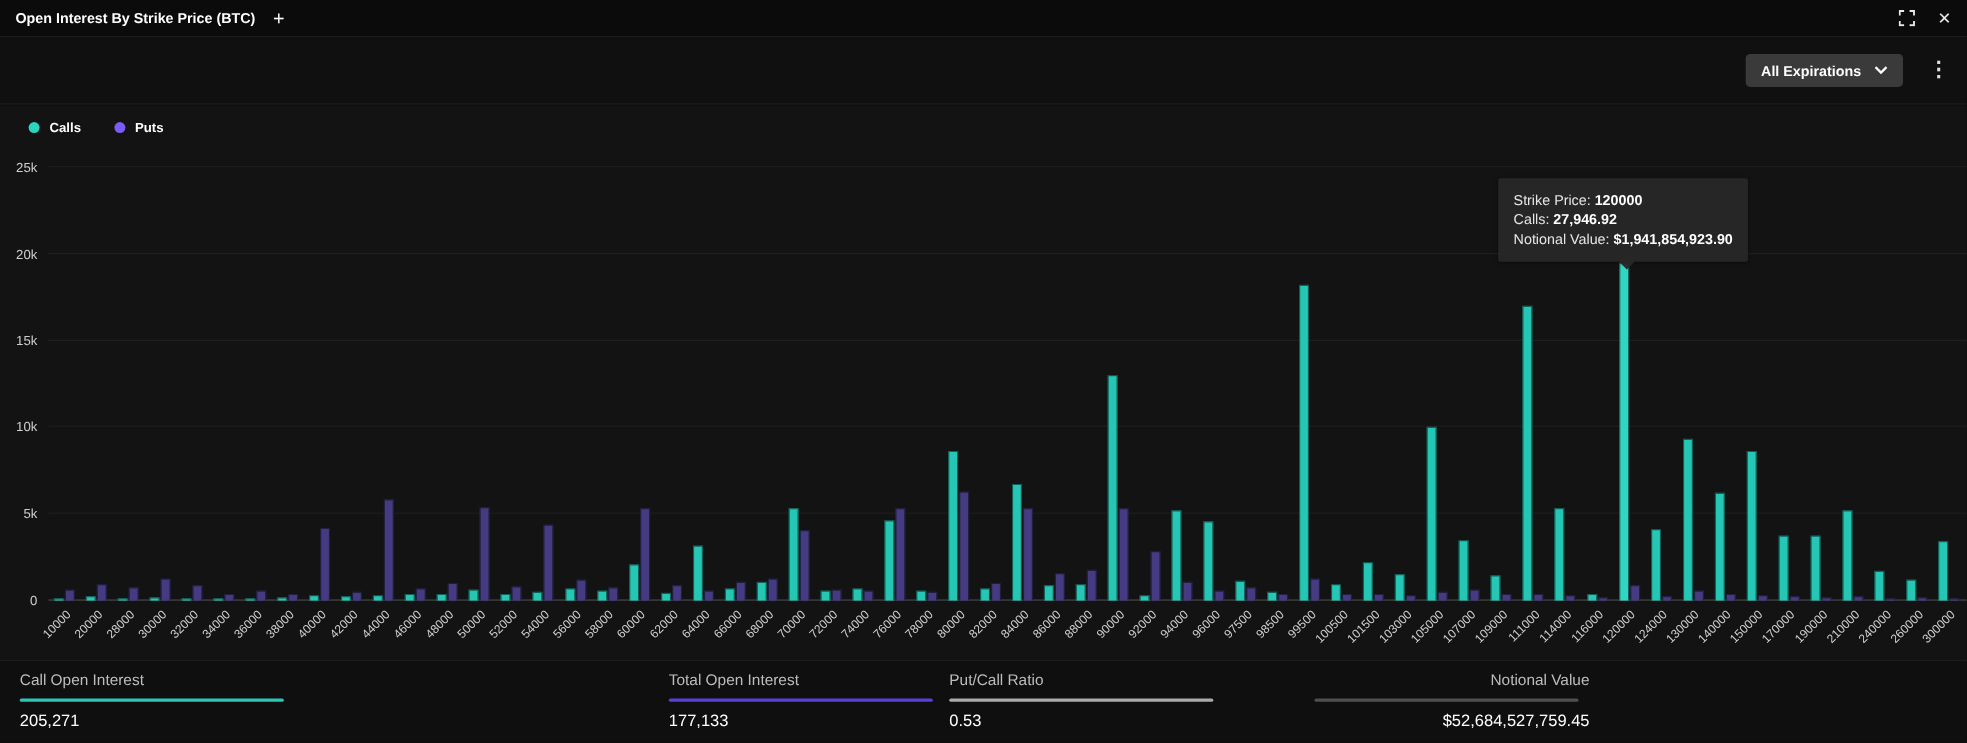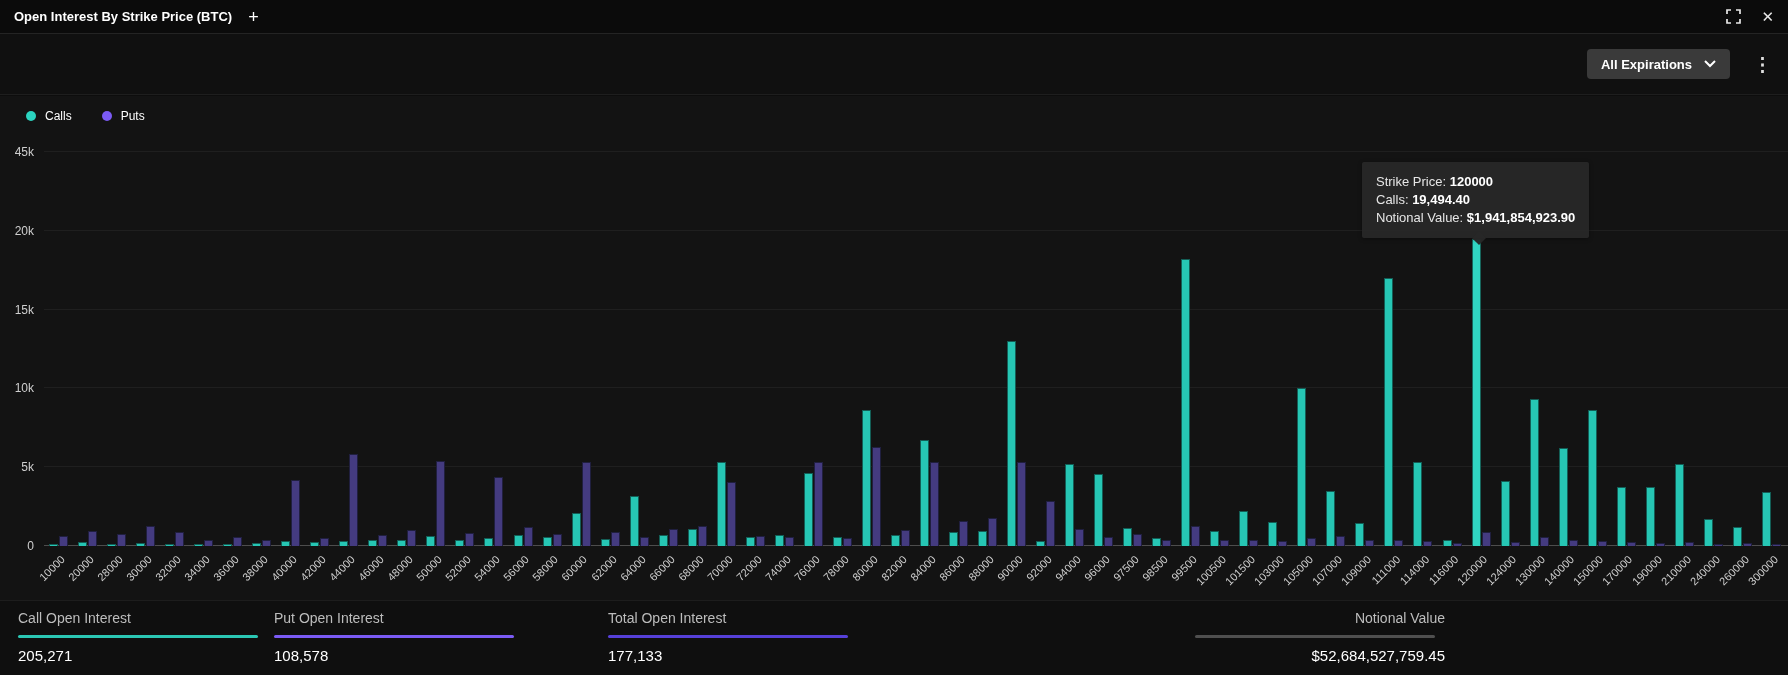--- a/index.html
+++ b/index.html
@@ -28,21 +28,21 @@
     height:30px;background:#3a3a3a;border-radius:4px;display:flex;align-items:center;
     gap:12px;padding:0 14px;font-size:13px;font-weight:bold;color:#fff;cursor:pointer;border:none;
   }
   .kebab-icon{
     position:absolute;right:16px;top:50%;transform:translateY(-50%);
     font-size:19px;font-weight:bold;color:#e0e0e0;cursor:pointer;line-height:19px;
   }
   
   .panel{position:absolute;top:96px;left:0;right:0;height:504px;background:#131313;}
   .legend{display:flex;gap:30px;align-items:center;height:24px;padding:8px 0 0 26px;}
-  .legend-item{display:flex;align-items:center;gap:9px;font-size:12px;font-weight:normal;color:#fff;cursor:pointer;}
+  .legend-item{display:flex;align-items:center;gap:9px;font-size:12px;font-weight:bold;color:#fff;cursor:pointer;}
   .legend-dot{width:10px;height:10px;border-radius:50%;}
   .plot{position:absolute;left:0;right:0;top:56px;height:394px;}
   .gridline{position:absolute;left:44px;right:0;height:1px;background:#1f1f1f;}
   .gridline.zero{background:#4d4d4d;}
   .ytick{
     position:absolute;left:0;width:34px;text-align:right;font-size:12px;color:#cfcfcf;
     transform:translateY(-50%);
   }
   .bars{position:absolute;left:44px;right:2px;top:0;bottom:0;display:flex;align-items:flex-end;}
   .bar-group{
@@ -121,21 +121,21 @@
         <div class="ytick" style="top: 100%;">0</div>
         <div class="gridline" style="bottom: 20%;"></div>
         <div class="ytick" style="top: 80%; text-align: right;">5k</div>
         <div class="gridline" style="bottom: 40%;"></div>
         <div class="ytick" style="top: 60%;">10k</div>
         <div class="gridline" style="bottom: 60%;"></div>
         <div class="ytick" style="top: 40%;">15k</div>
         <div class="gridline" style="bottom: 80%;"></div>
         <div class="ytick" style="top: 20%;">20k</div>
         <div class="gridline" style="bottom: 100%;"></div>
-        <div class="ytick" style="top: 0%;">45k</div>
+        <div class="ytick" style="top: 0%;">25k</div>
       </div>
     <div class="bars" id="bars">
         <div class="bar-group">
           <div class="bar" style="background: rgb(38, 198, 180); height: 0.6%;"></div>
           <div class="bar" style="background: rgb(68, 59, 128); height: 2.6%;"></div>
           <span class="xlabel">10000</span>
         </div>
         <div class="bar-group">
           <div class="bar" style="background: rgb(38, 198, 180); height: 1%;"></div>
           <div class="bar" style="background: rgb(68, 59, 128); height: 3.8%;"></div>
@@ -430,39 +430,39 @@
           <div class="bar" style="background: rgb(38, 198, 180); height: 13.6%;"></div>
           <div class="bar" style="background: rgb(68, 59, 128); height: 0.6%;"></div>
           <span class="xlabel">300000</span>
         </div>
       </div>
   </div>
 
   <div class="tooltip" id="tooltip">
     <div class="tooltip-caret"></div>
   <div class="tooltip-line"><span>Strike Price: </span><b>120000</b></div>
-      <div class="tooltip-line"><span>Calls: </span><b>19,494.40</b></div>
+      <div class="tooltip-line"><span>Calls: </span><b>27,946.92</b></div>
       <div class="tooltip-line"><span>Notional Value: </span><b>$1,941,854,923.90</b></div>
     </div>
 </div>
 
 <div class="footer" id="footer">
     <div class="stat" style="left: 18px;">
       <div class="stat-label">Call Open Interest</div>
       <div class="stat-underline" style="background: rgb(43, 199, 180);"></div>
       <div class="stat-value">205,271</div>
     </div>
-    <div class="stat" style="left: 274px;">
-      <div class="stat-label">Put Open Interest</div>
-      <div class="stat-underline" style="background: rgb(123, 91, 245);"></div>
-      <div class="stat-value">108,578</div>
-    </div>
     <div class="stat" style="left: 608px;">
       <div class="stat-label">Total Open Interest</div>
       <div class="stat-underline" style="background: rgb(86, 64, 217);"></div>
       <div class="stat-value">177,133</div>
     </div>
+    <div class="stat" style="left: 863px;">
+      <div class="stat-label">Put/Call Ratio</div>
+      <div class="stat-underline" style="background: rgb(171, 171, 171);"></div>
+      <div class="stat-value">0.53</div>
+    </div>
     <div class="stat" style="left: 1195px; text-align: right;">
       <div class="stat-label">Notional Value</div>
       <div class="stat-underline" style="background: rgb(79, 79, 79);"></div>
       <div class="stat-value">$52,684,527,759.45</div>
     </div>
   </div>
 
 </body></html>

